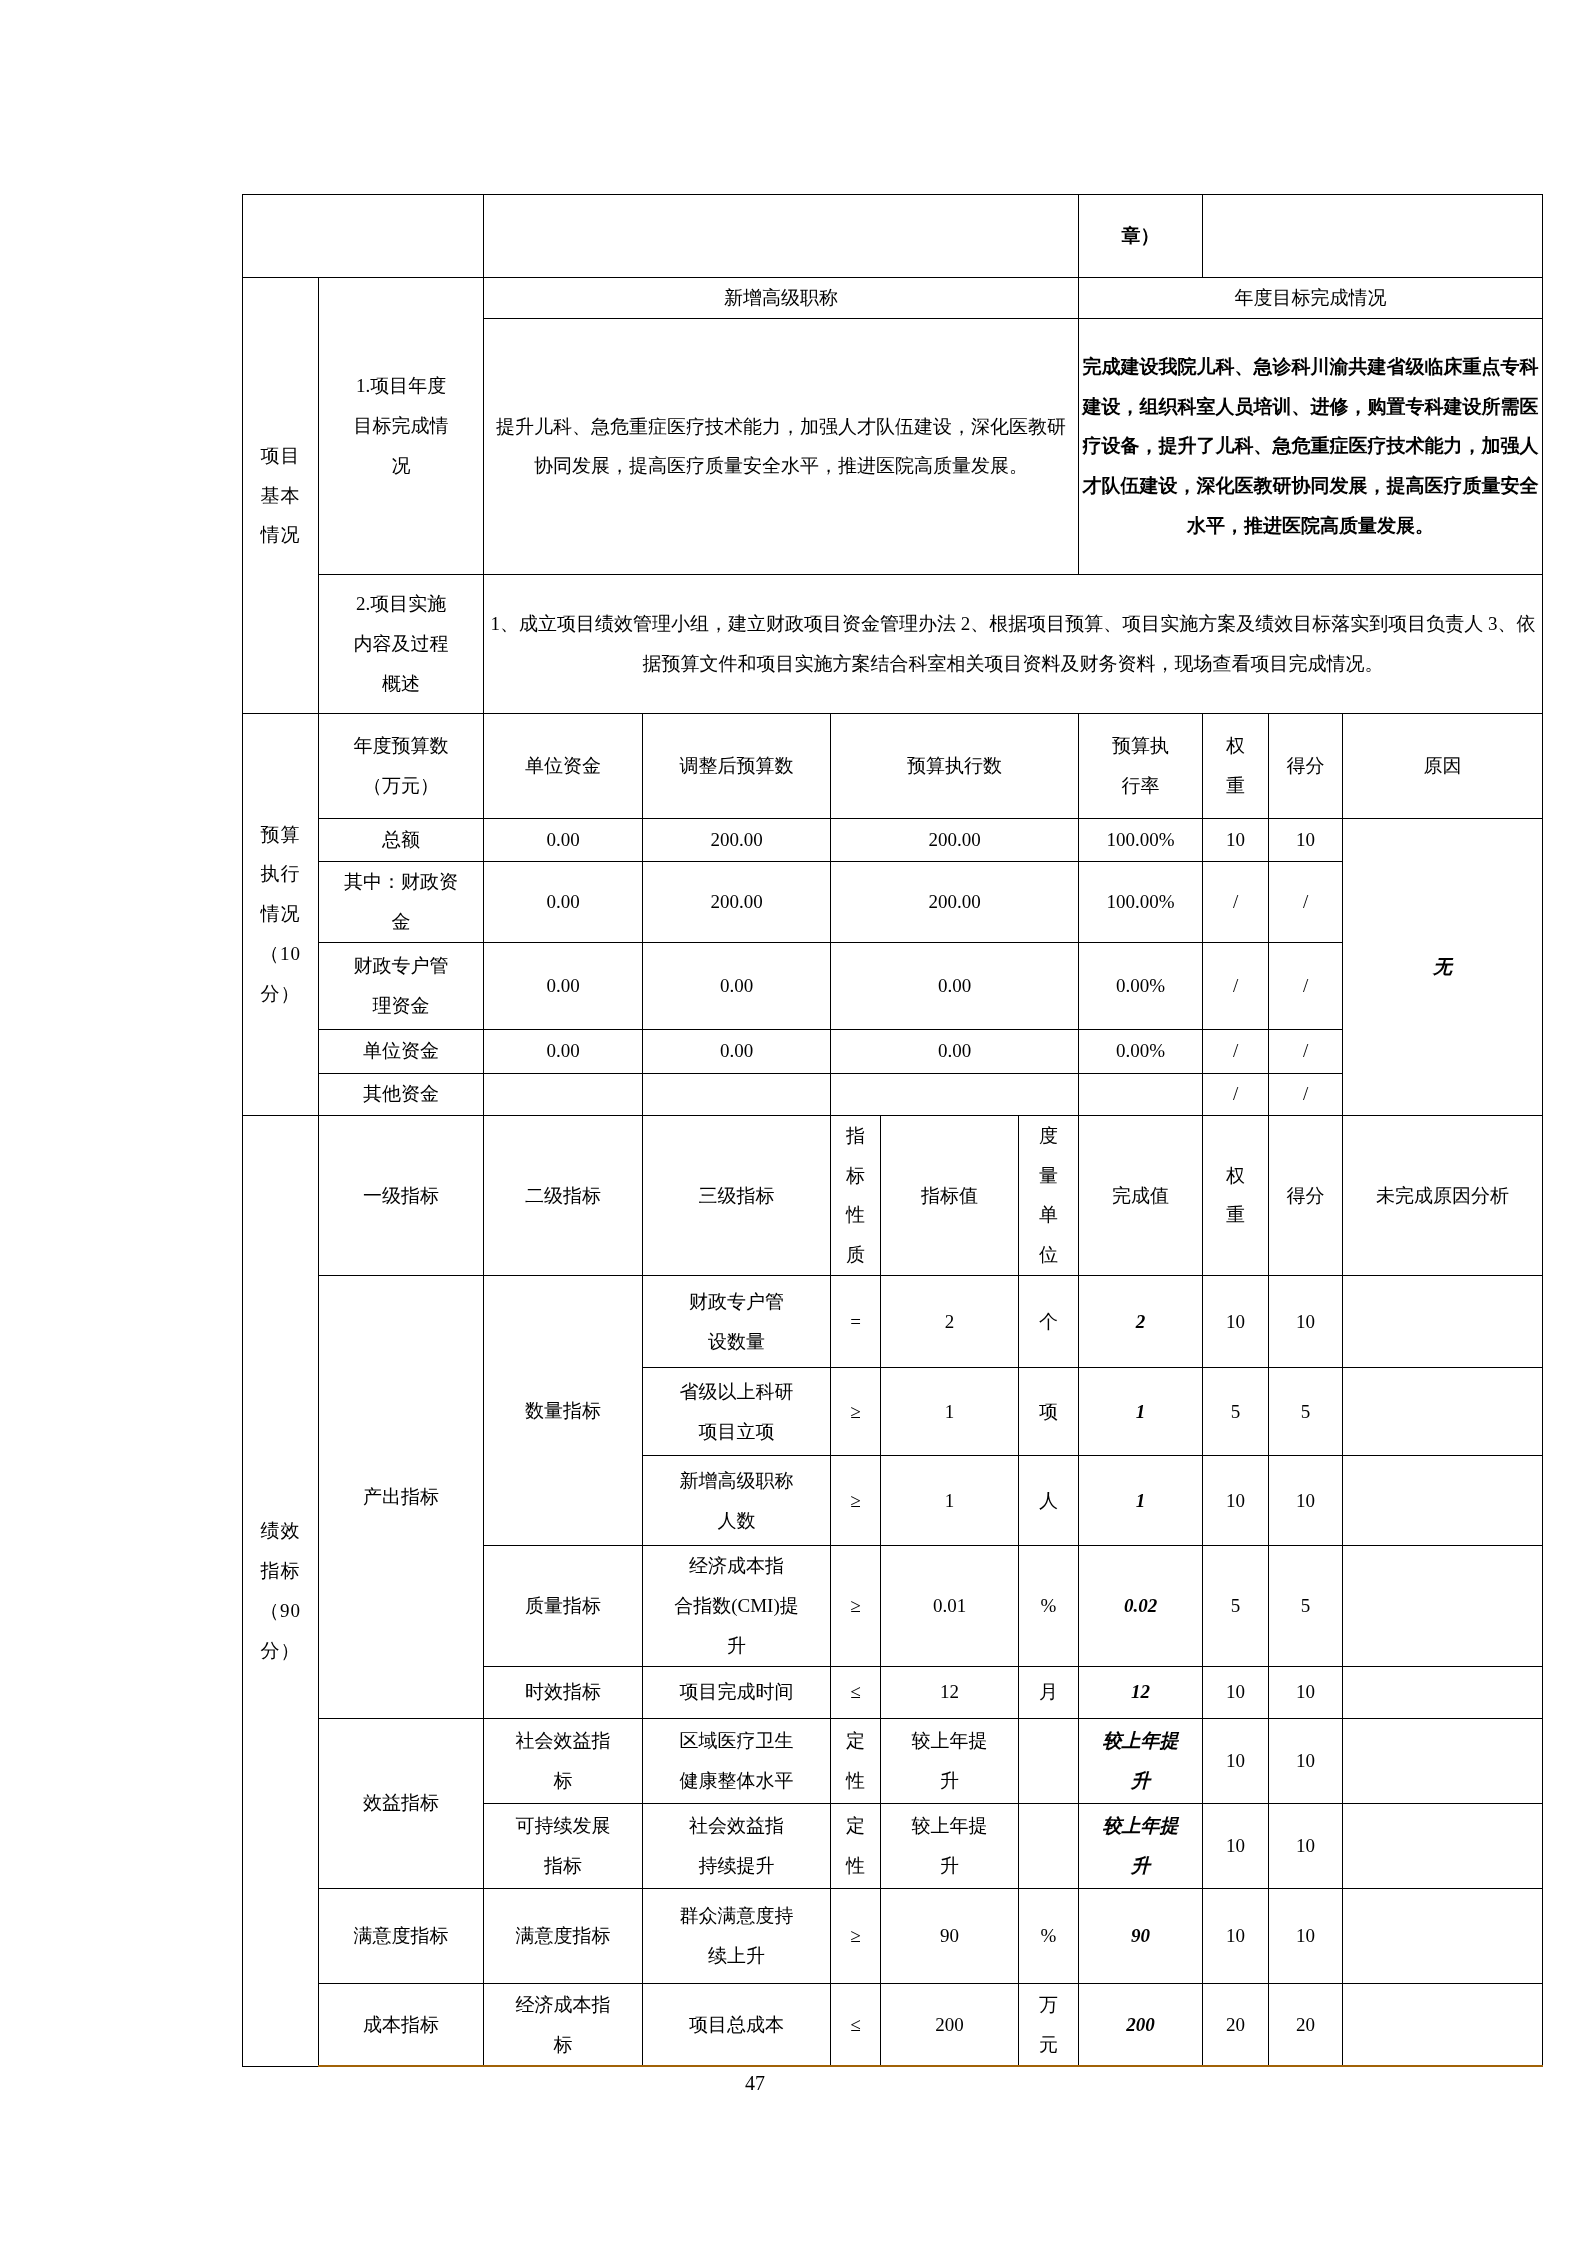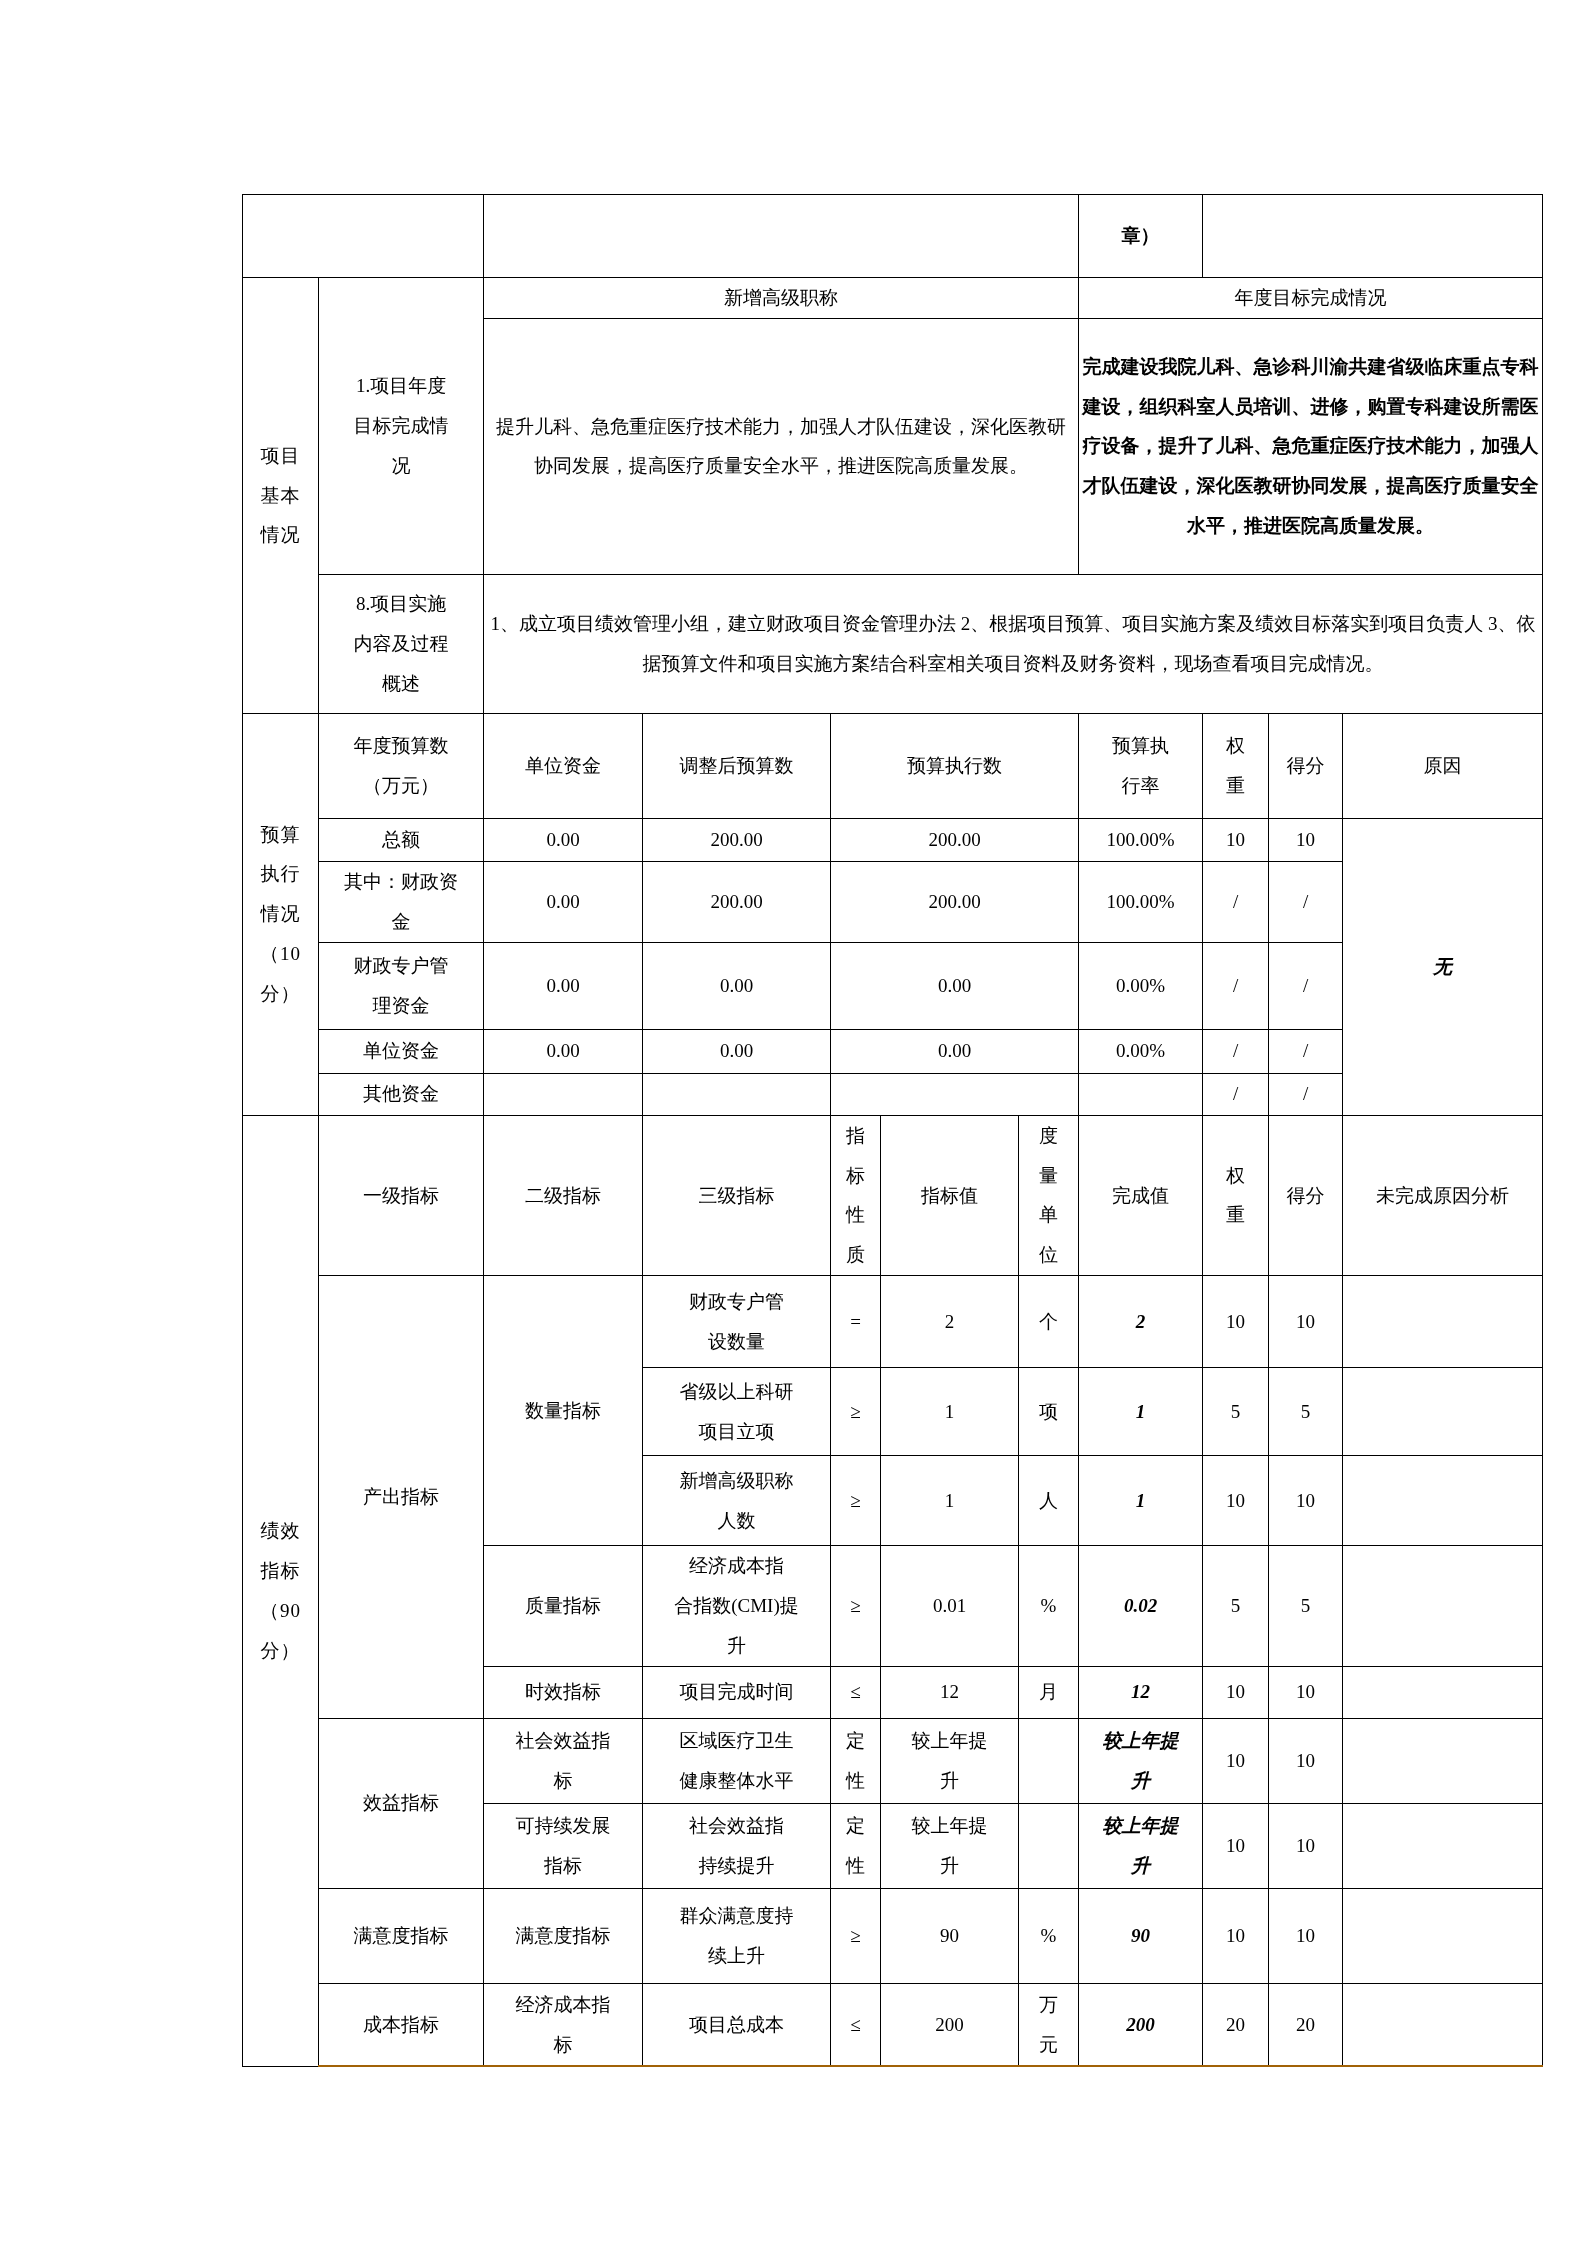--- a/index.html
+++ b/index.html
@@ -82,21 +82,21 @@
       <td colspan="5" class="hdr">新增高级职称</td>
       <td colspan="4" class="hdr">年度目标完成情况</td>
     </tr>
 
     <tr style="height:256px">
       <td colspan="5" class="para">提升儿科、急危重症医疗技术能力，加强人才队伍建设，深化医教研协同发展，提高医疗质量安全水平，推进医院高质量发展。</td>
       <td colspan="4" class="para-bold">完成建设我院儿科、急诊科川渝共建省级临床重点专科建设，组织科室人员培训、进修，购置专科建设所需医疗设备，提升了儿科、急危重症医疗技术能力，加强人才队伍建设，深化医教研协同发展，提高医疗质量安全水平，推进医院高质量发展。</td>
     </tr>
 
     <tr style="height:139px">
-      <td>8.项目实施
+      <td>2.项目实施
 内容及过程
 概述</td>
       <td colspan="9" class="para">1、成立项目绩效管理小组，建立财政项目资金管理办法 2、根据项目预算、项目实施方案及绩效目标落实到项目负责人 3、依据预算文件和项目实施方案结合科室相关项目资料及财务资料，现场查看项目完成情况。</td>
     </tr>
 
     <tr style="height:105px">
       <td class="sec-label" rowspan="6">预算
 执行
 情况
 （10
@@ -315,14 +315,15 @@
 元</td>
       <td class="ital">200</td>
       <td>20</td>
       <td>20</td>
       <td></td>
     </tr>
 
   </tbody>
     </table>
 
+  <div class="pagenum">47</div>
 
 </div>
 
 </body></html>

